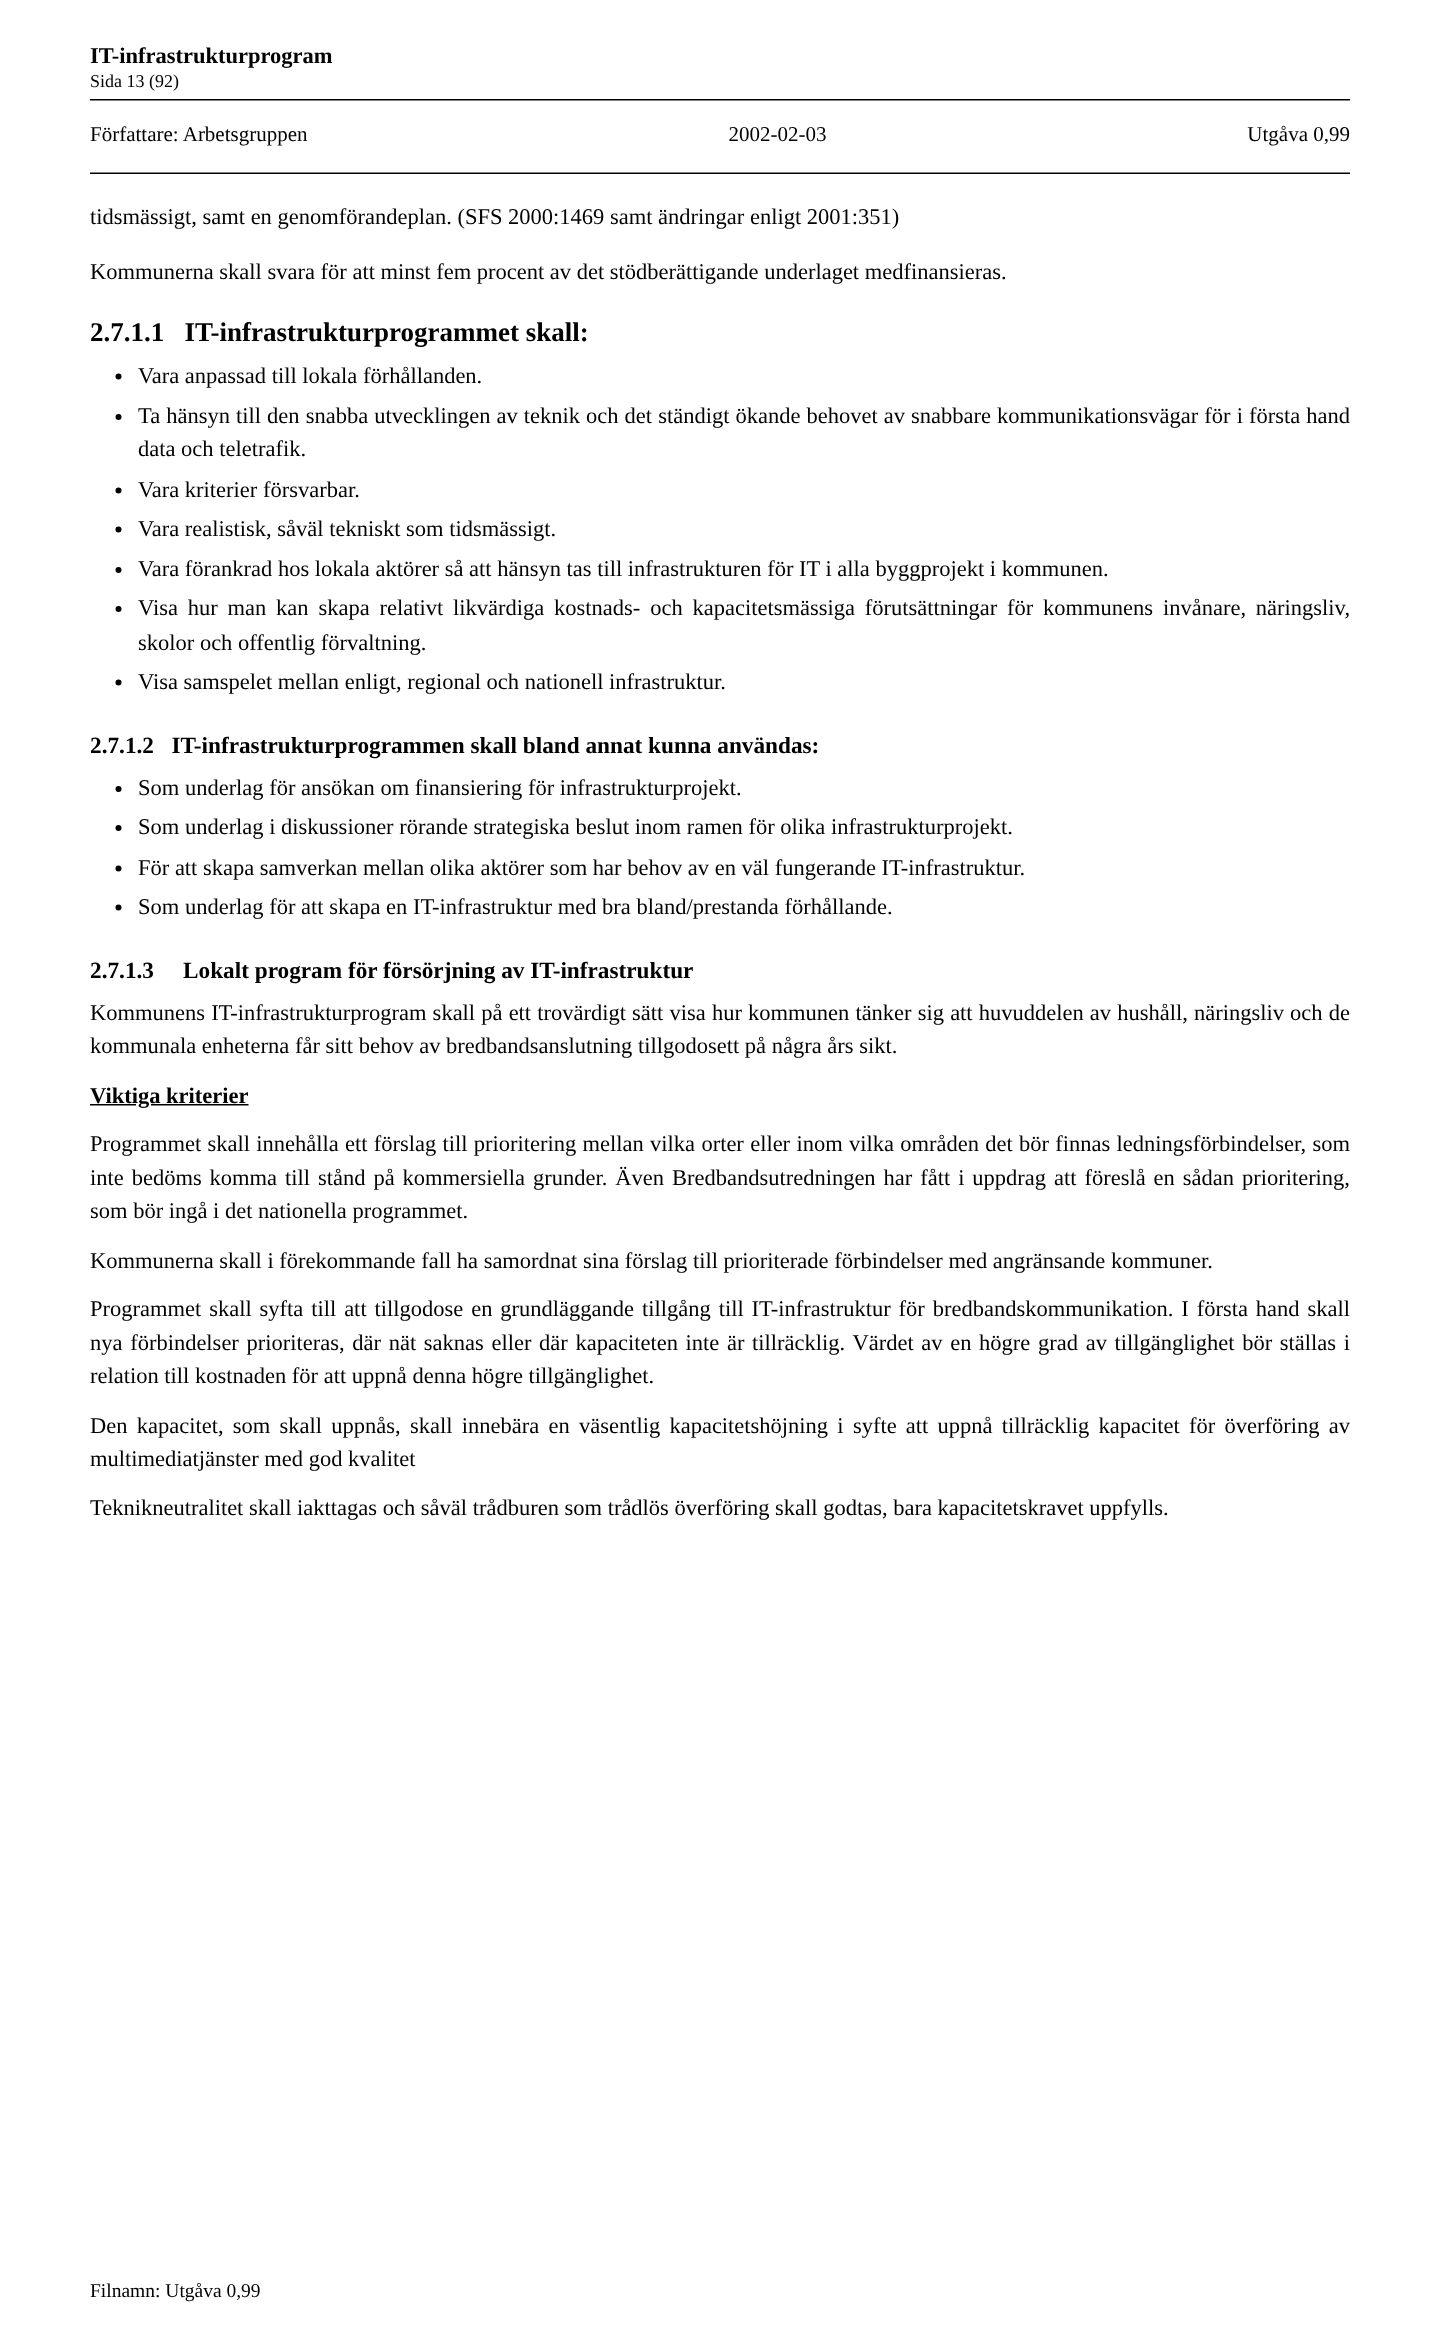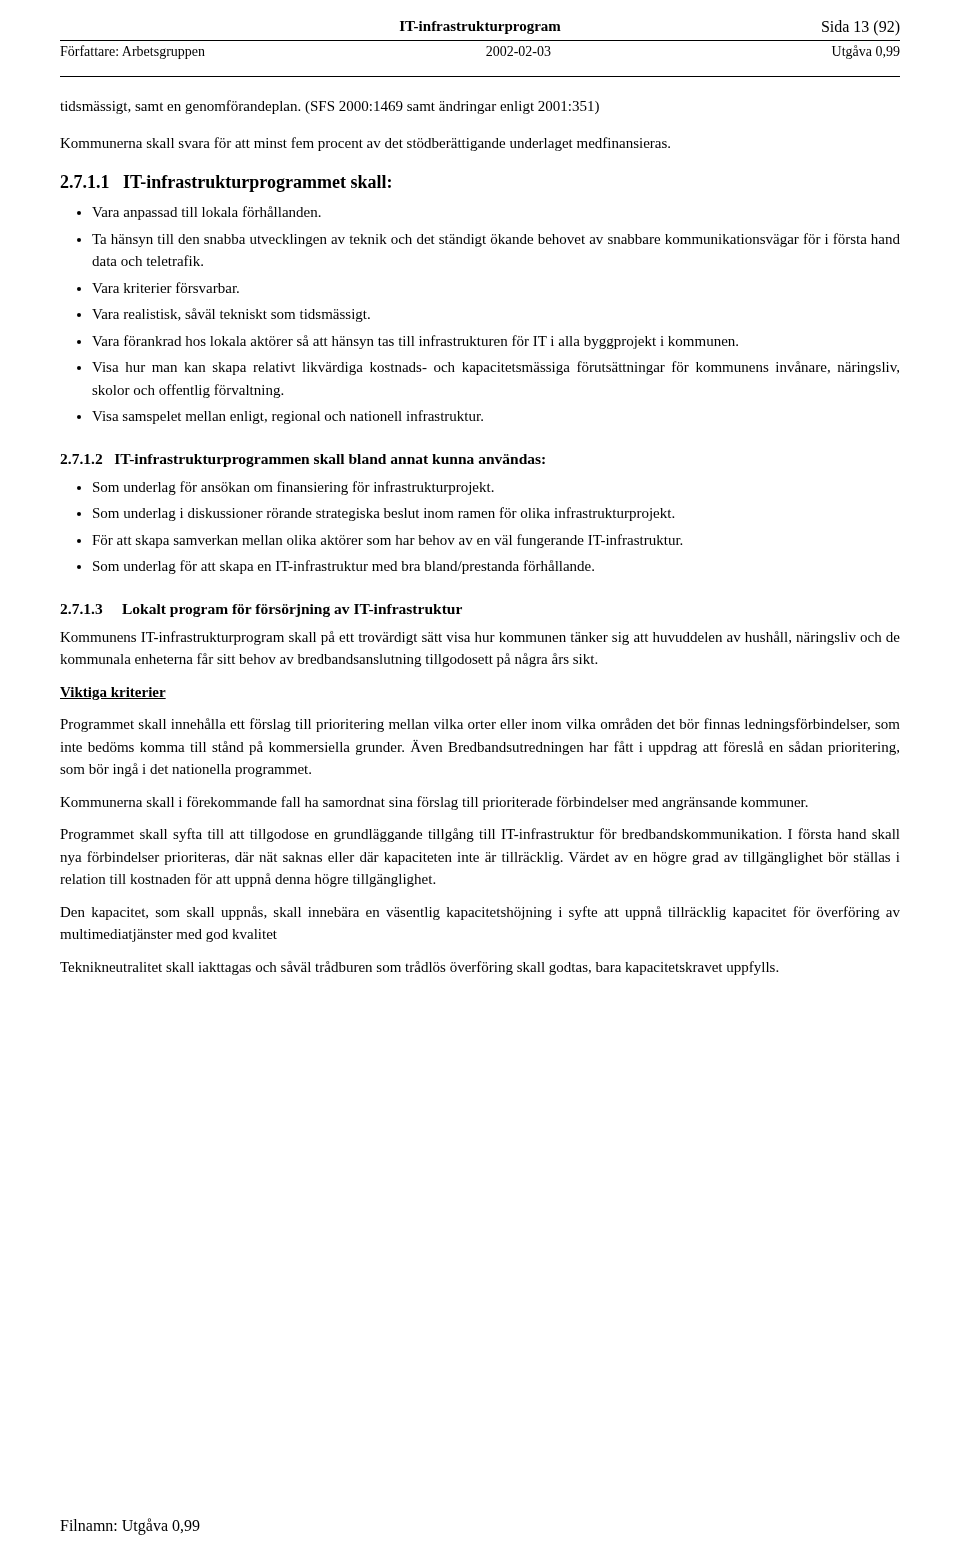--- a/index.html
+++ b/index.html
@@ -21,44 +21,45 @@
       width: 960px;
       min-height: 1553px;
       padding: 0 60px;
       position: relative;
     }
 
     .header {
       display: flex;
       justify-content: space-between;
       align-items: flex-start;
-      padding-top: 18px;
+      padding-top: 30px;
       padding-bottom: 4px;
       border-bottom: 1px solid #000;
-      margin-bottom: 3px;
+      margin-bottom: 16px;
+      flex-direction: column;
     }
 
     .header-center {
       text-align: center;
       flex: 1;
     }
 
     .header-title {
       font-weight: bold;
       font-size: 15px;
     }
 
     .header-left {
       font-size: 14px;
       min-width: 160px;
     }
 
     .header-right {
-      font-size: 16px;
-      text-align: right;
+      font-size: 12px;
+      text-align: left;
       min-width: 160px;
     }
 
     .subheader {
       display: flex;
       justify-content: space-between;
       font-size: 14px;
       border-bottom: 1px solid #000;
       padding-bottom: 16px;
       margin-bottom: 14px;
@@ -104,21 +105,21 @@
 
     .underline {
       text-decoration: underline;
       font-weight: bold;
     }
 
     .footer {
       position: absolute;
       bottom: 18px;
       left: 60px;
-      font-size: 16px;
+      font-size: 13px;
     }
 
     .intro-para {
       margin-bottom: 14px;
     }
   </style>
 </head>
 <body>
 
 <div class="page">

